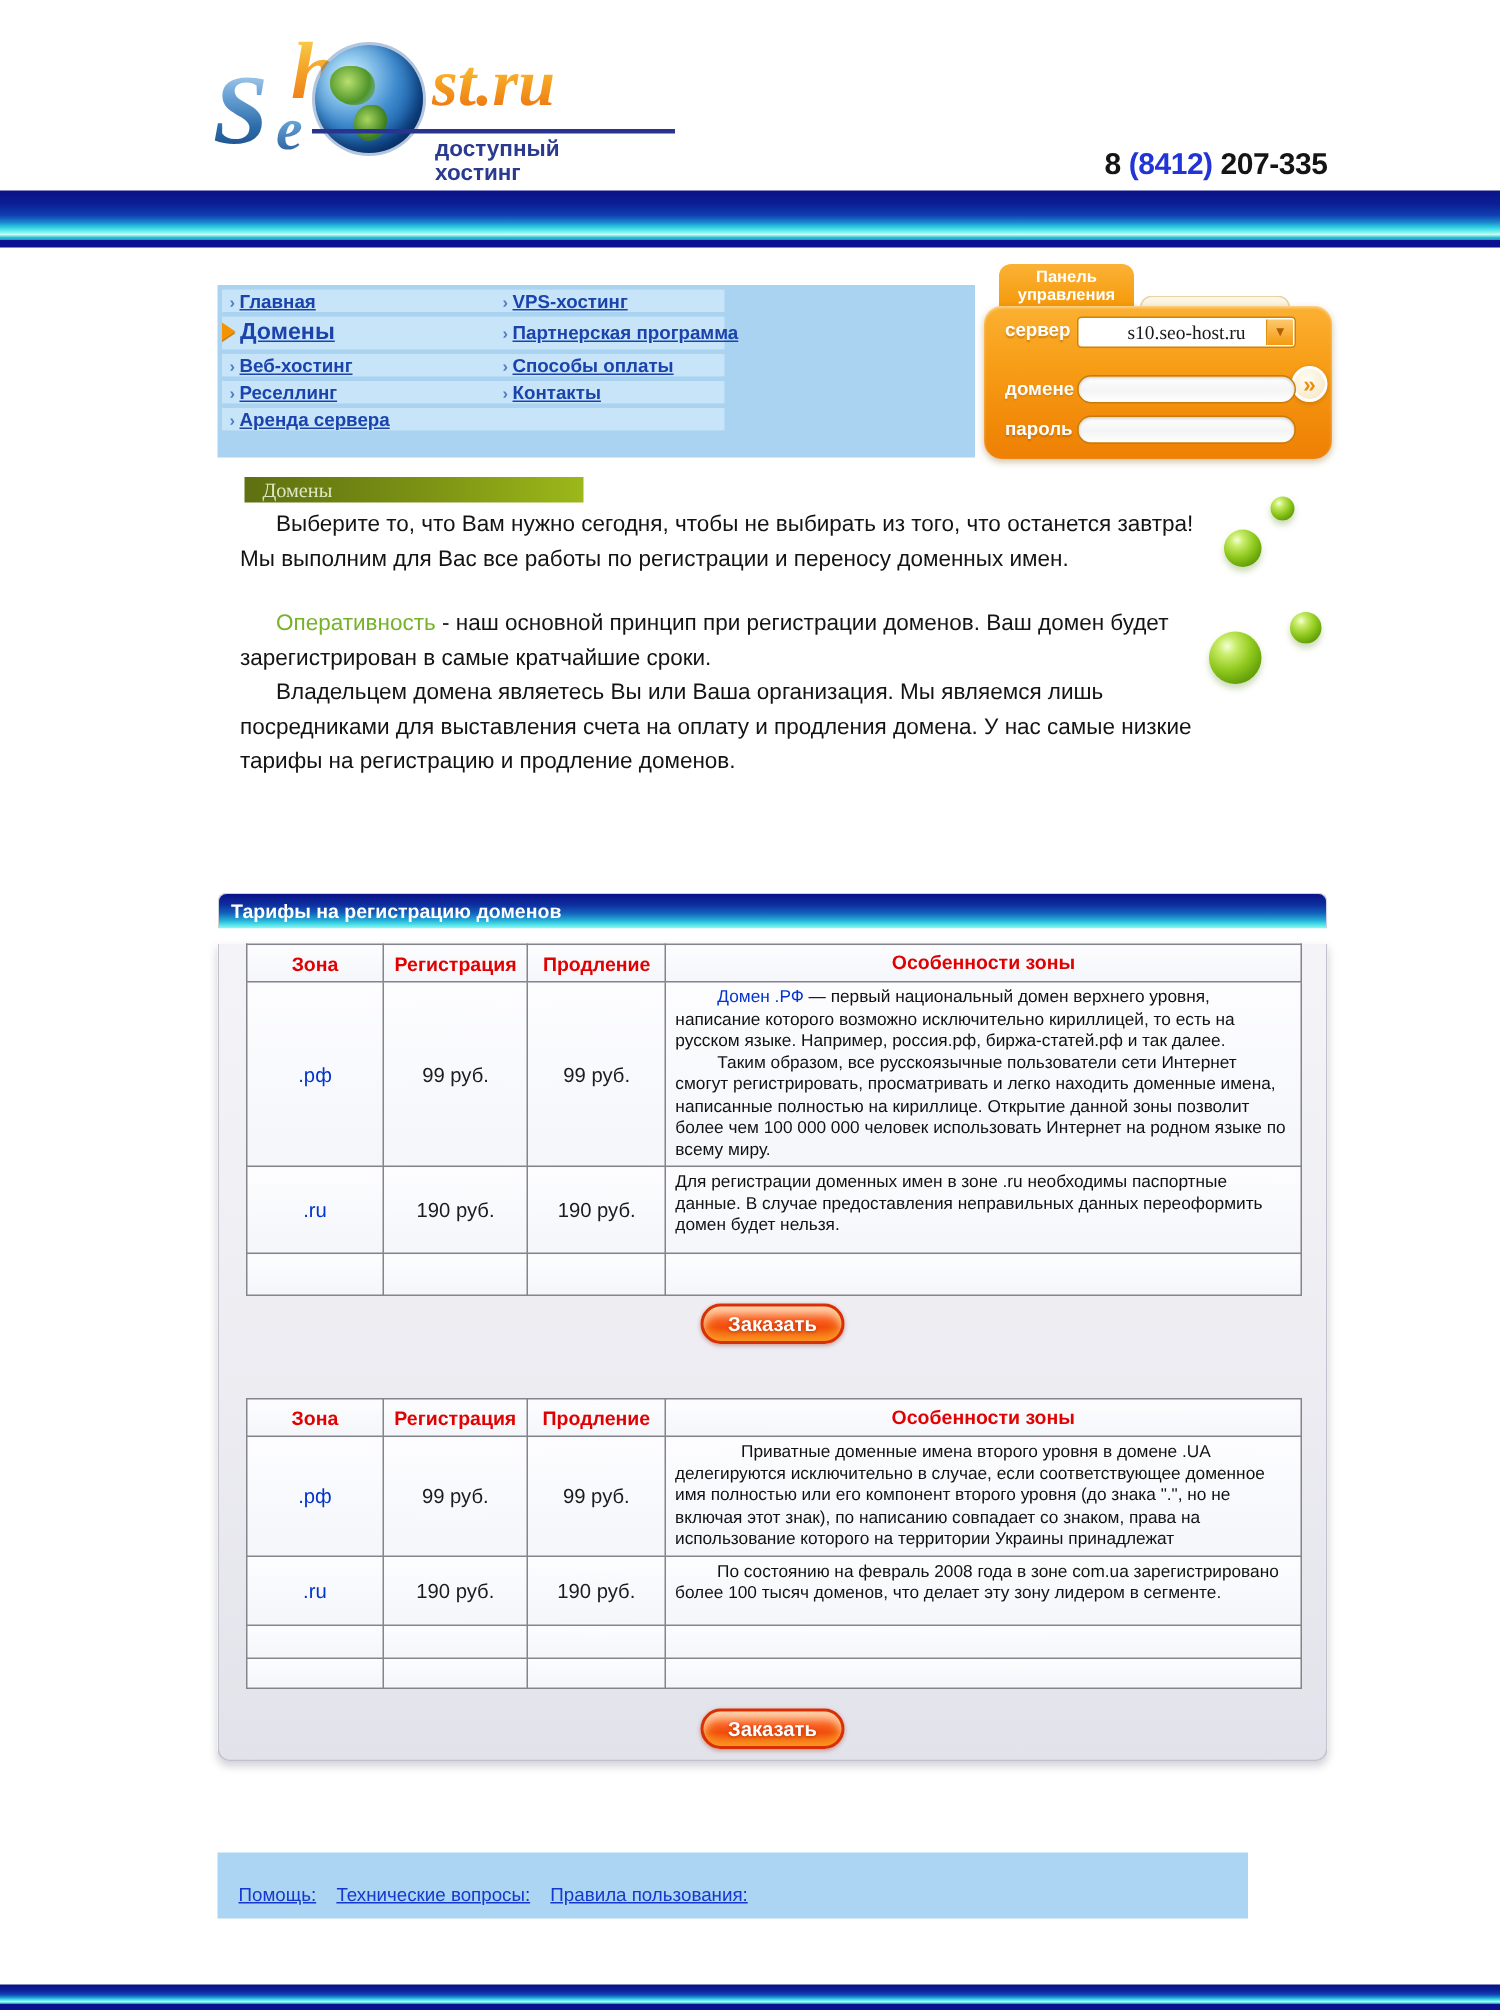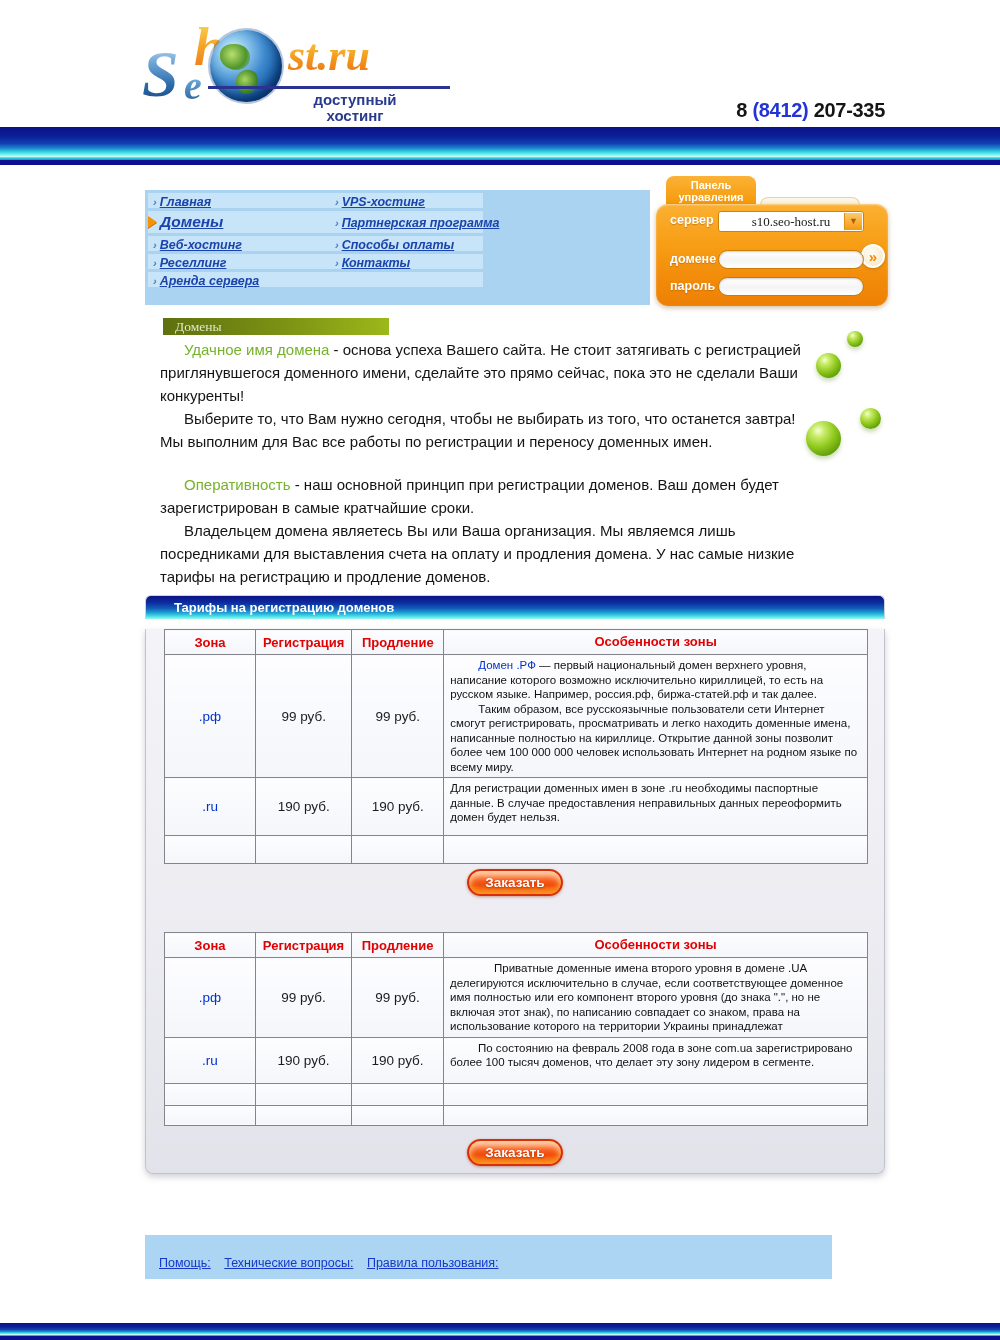--- a/index.html
+++ b/index.html
@@ -20,35 +20,35 @@
          background:radial-gradient(circle at 32% 30%,#eef8ff 0%,#9ed2f2 16%,#3e8ace 45%,#155aa4 72%,#0a2e68 100%);
          box-shadow:inset -4px -6px 10px rgba(0,20,60,.55), 0 0 0 2px rgba(40,90,160,.35);overflow:hidden;}
   .globe .land1{position:absolute;left:10px;top:14px;width:30px;height:26px;border-radius:45% 55% 50% 60%;
          background:radial-gradient(circle at 40% 40%,#b8e070,#4e9428 60%,rgba(60,120,30,0) 100%);}
   .globe .land2{position:absolute;left:26px;top:40px;width:22px;height:24px;border-radius:55% 45% 60% 50%;
          background:radial-gradient(circle at 40% 40%,#a8d860,#3c7e1e 65%,rgba(60,120,30,0) 100%);}
   .logo-st{position:absolute;left:148px;top:20px;font:italic bold 44px "Liberation Serif",serif;
           background:linear-gradient(180deg,#fbd84e 0%,#f5a020 50%,#e8650e 100%);
           -webkit-background-clip:text;background-clip:text;color:transparent;}
   .logo-underline{position:absolute;left:68px;top:76px;width:242px;height:3px;background:#2a3490;}
-  .logo-tagline{position:absolute;left:150px;top:82px;width:130px;text-align:center;
+  .logo-tagline{position:absolute;left:150px;top:82px;width:130px;text-align:left;
           font-weight:bold;font-size:15px;line-height:16px;color:#2a3a8e;}
   .phone{position:absolute;right:115px;top:99px;font-size:20px;font-weight:bold;color:#151515;
          letter-spacing:-.3px;}
   .phone .code{color:#2334d6;}
   
   .bluebar{position:absolute;left:0;width:1000px;
      background:linear-gradient(180deg,#0a1286 0%,#0c1f97 28%,#1040b2 50%,#1b85cc 64%,#30d2e4 75%,#7df2ee 84%,#c6fdf4 89%,#2fc0d8 95%,#1898c2 100%);
      border-bottom:5px solid #0a1090;}
   .bar-top{top:127px;height:33px;}
   .bar-bottom{top:1323px;height:13px;border-bottom-width:4px;}
   
   .nav{position:absolute;left:145px;top:190px;width:505px;height:115px;background:#a9d3f0;padding:0;}
   .nav-row{position:relative;width:335px;margin:0 0 0 3px;background:#c8e4f8;}
-  .nav-row.g{margin-top:3px;font-style:italic;}
+  .nav-row.g{margin-top:3px;}
   .nav-link{font-weight:bold;font-size:12.5px;color:#1a44ac;text-decoration:underline;cursor:pointer;}
   .nav-bullet{color:#4a7ec2;font-size:11px;font-weight:bold;margin:0 3px 0 5px;text-decoration:none;display:inline-block;}
   .r-norm{height:15px;line-height:15px;}
   .r-active{height:22px;line-height:22px;}
   .nav-right-item{position:absolute;left:182px;top:0;white-space:nowrap;}
   .nav-active-link{font-size:15.5px;color:#1a44ac;font-weight:bold;text-decoration:underline;cursor:pointer;}
   .arrow-ico{display:inline-block;width:0;height:0;border-left:9px solid #f59300;border-top:6px solid transparent;
      border-bottom:6px solid transparent;margin:0 3px 0 0;vertical-align:-1px;filter:drop-shadow(0 1px 0 #c06c00);}
   
   .cpanel{position:absolute;left:656px;top:176px;width:192px;height:130px;}
@@ -83,21 +83,21 @@
   .copy .sp{margin-bottom:20px;}
   .lead-green{color:#76b22a;}
   
   .ball{position:absolute;border-radius:50%;
      background:radial-gradient(circle at 35% 28%,#f4ffd8 0%,#c9ec6a 18%,#90c91e 48%,#5f9c08 78%,#4a7e04 100%);
      box-shadow:0 3px 4px rgba(110,150,50,.35);}
   
   .tpanel{position:absolute;left:145px;top:595px;width:740px;}
   .tpanel-head{height:24px;border-radius:6px 6px 0 0;border:1px solid #cdd2dd;border-bottom:none;
      background:linear-gradient(180deg,#0a1286 0%,#0d2d9e 30%,#1360bc 55%,#22aad6 75%,#52e4ea 90%,#9ef8f0 100%);
-     color:#fff;font-weight:bold;font-size:13px;line-height:24px;padding-left:28px;box-sizing:border-box;}
+     color:#fff;font-weight:bold;font-size:13px;line-height:24px;padding-left:8px;box-sizing:border-box;}
   .tpanel-body{background:linear-gradient(180deg,#f4f4f8 0%,#ebebf1 60%,#e2e2ea 100%);
      border:1px solid #c2c2cе;border:1px solid #c2c2ce;border-top:none;border-radius:0 0 8px 8px;
      box-shadow:0 3px 6px rgba(120,120,140,.35);padding-bottom:7px;}
   .tsubtitle{margin:0;padding:8px 0 0 38px;color:#9a9aa0;font-size:14px;height:18px;}
   table.tariff{border-collapse:collapse;margin:10px 0 0 18px;width:704px;background:#fbfcfe;}
   table.tariff.second{margin-top:36px;}
   .tariff td,.tariff th{border:1px solid #84848c;background:linear-gradient(180deg,#fdfdff,#f4f6fa);}
   .tariff th{color:#e00202;font-size:13px;font-weight:bold;height:24px;text-align:center;padding:0 2px;}
   .c-zone{width:90px;text-align:center;vertical-align:middle;font-size:13.5px;}
   .c-reg{width:92px;text-align:center;vertical-align:middle;font-size:13.5px;color:#1c1c1c;}
@@ -181,21 +181,20 @@
       <span class="cp-label" style="left:14px;top:48px;">домене</span>
       <input class="cp-input" style="top: 46px;" type="text">
       <span class="cp-label" style="left:14px;top:75px;">пароль</span>
       <input class="cp-input" style="top: 73px;" type="password">
     </div>
   </div>
 
   <div class="sect-head">Домены</div>
 
   <div class="copy">
-    <p><span class="lead-green">Удачное имя домена</span><span> - основа успеха Вашего сайта. Не стоит затягивать с регистрацией приглянувшегося доменного имени, сделайте это прямо сейчас, пока это не сделали Ваши конкуренты!</span></p>
     <p class="sp">Выберите то, что Вам нужно сегодня, чтобы не выбирать из того, что останется завтра! Мы выполним для Вас все работы по регистрации и переносу доменных имен.</p>
     <p><span class="lead-green">Оперативность</span><span> - наш основной принцип при регистрации доменов. Ваш домен будет зарегистрирован в самые кратчайшие сроки.</span></p>
     <p>Владельцем домена являетесь Вы или Ваша организация. Мы являемся лишь посредниками для выставления счета на оплату и продления домена. У нас самые низкие тарифы на регистрацию и продление доменов.</p>
   </div>
 
   <div class="ball" style="left:847px;top:331px;width:16px;height:16px;"></div>
   <div class="ball" style="left:816px;top:353px;width:25px;height:25px;"></div>
   <div class="ball" style="left:860px;top:408px;width:21px;height:21px;"></div>
   <div class="ball" style="left:806px;top:421px;width:35px;height:35px;"></div>
 

